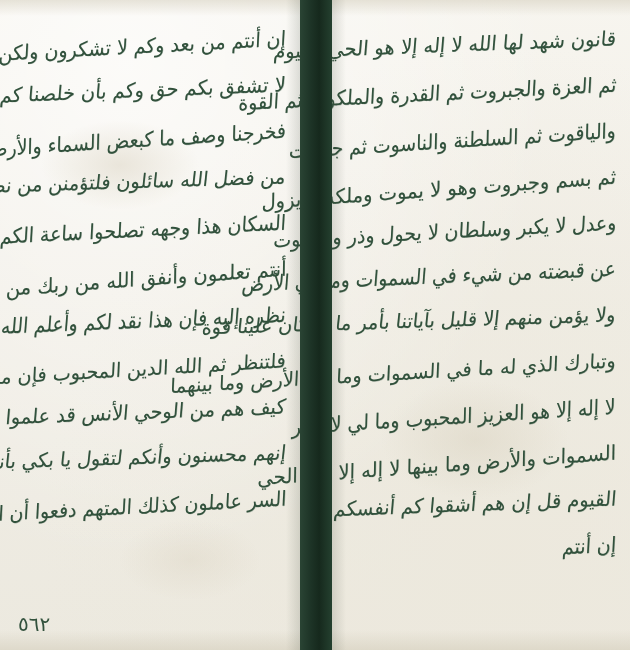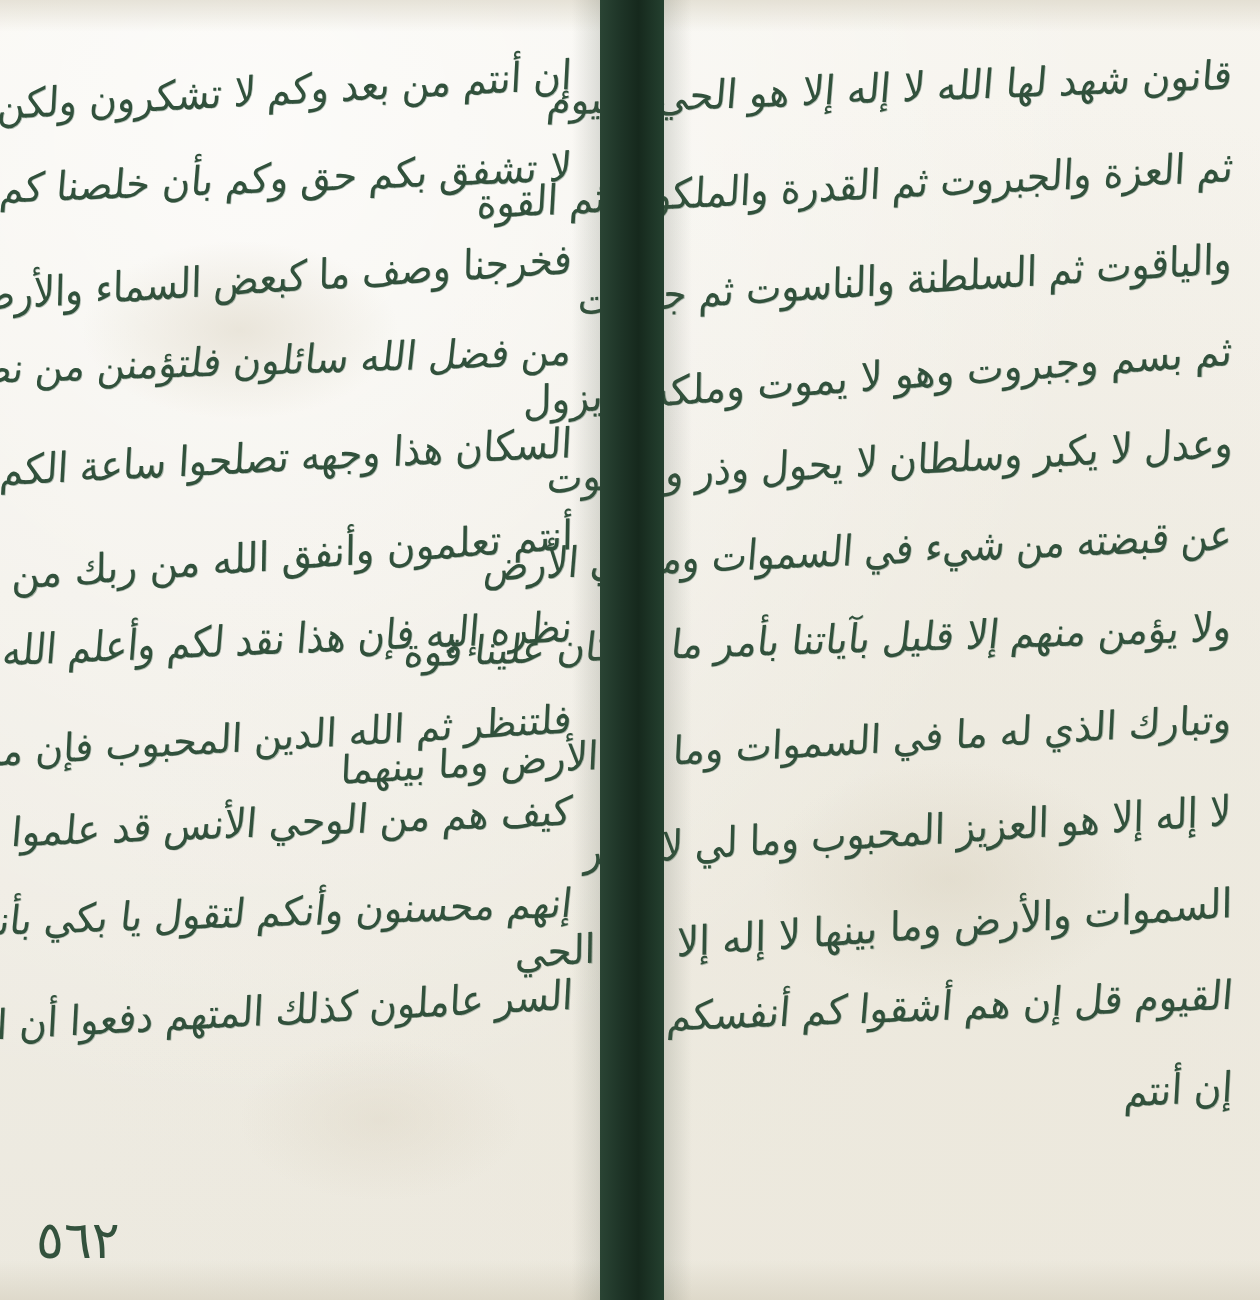--- a/index.html
+++ b/index.html
@@ -105,21 +105,21 @@
   .l-r6  .ink { transform: rotate(-2.4deg) skewX(-7deg) scale(0.98, 1.11); }
   .l-r7  .ink { transform: rotate(-3.3deg) skewX(-6deg) scale(1.01, 1.04); }
 
   .page-number {
     position: absolute;
     left: 18px;
     bottom: 14px;
     z-index: 6;
     color: #33523d;
     font-family: "DejaVu Sans", sans-serif;
-    font-size: 26px;
+    font-size: 20px;
     letter-spacing: 1px;
   }
 
   
   .stain {
     position: absolute;
     border-radius: 50%;
     pointer-events: none;
     z-index: 2;
   }

